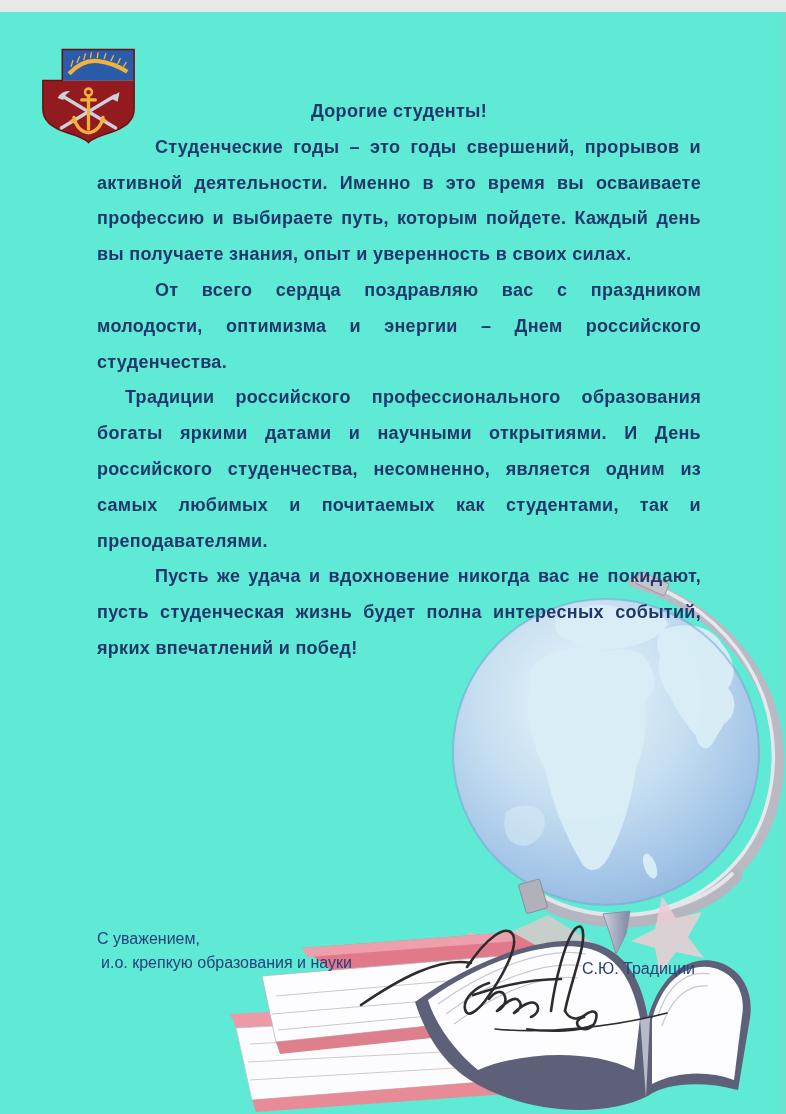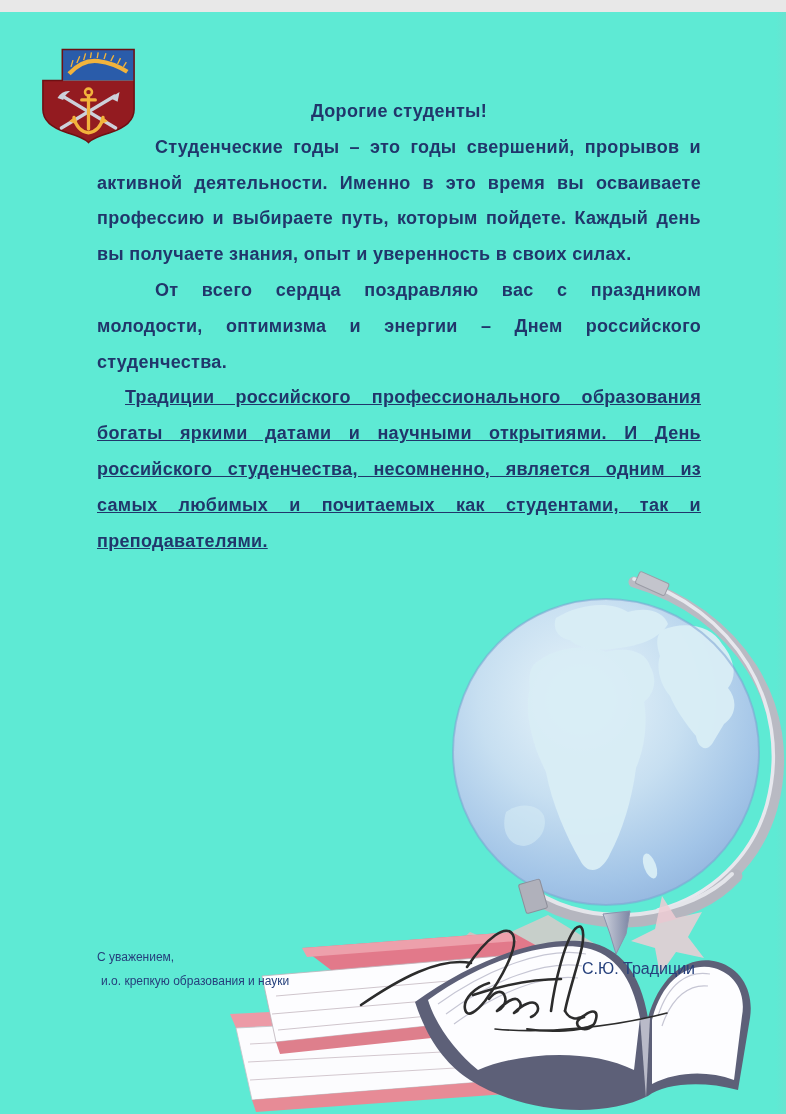--- a/index.html
+++ b/index.html
@@ -23,24 +23,24 @@
   .letter-text{
     position:absolute;left:97px;top:82px;width:604px;z-index:2;
     color:#21366b;
     font-weight:700;
     font-size:18px;
     line-height:35.8px;
     letter-spacing:.3px;
   }
   .salutation{text-align:center;}
   .letter-text p{margin:0;text-align:justify;text-indent:58px;}
-  .letter-text p.indent-sm{text-indent:28px;text-decoration:underline;}
+  .letter-text p.indent-sm{text-indent:28px;}
   .closing{
-    position:absolute;left:97px;top:934px;width:330px;z-index:2;
-    color:#26407c;font-size:12px;line-height:23.5px;font-weight:400;
+    position:absolute;left:97px;top:915px;width:330px;z-index:2;
+    color:#26407c;font-size:16px;line-height:23.5px;font-weight:400;
   }
   .closing .pos1{padding-left:4px;}
   .signer{
     position:absolute;left:582px;top:948px;z-index:3;
     color:#26407c;font-size:16px;font-weight:400;white-space:nowrap;
   }
   .signature{position:absolute;left:355px;top:895px;width:320px;height:135px;z-index:4;}
 </style>
 </head>
 <body>
@@ -170,20 +170,21 @@
     </g>
     <path d="M 35 72 L 30 76 L 39 80 Z" fill="#f2b33c"></path>
     <path d="M 65 72 L 70 76 L 61 80 Z" fill="#f2b33c"></path>
   </svg>
 
   <div class="letter-text">
     <div class="salutation">Дорогие студенты!</div>
     <p>Студенческие годы – это годы свершений, прорывов и активной деятельности. Именно в это время вы осваиваете профессию и выбираете путь, которым пойдете. Каждый день вы получаете знания, опыт и уверенность в своих силах.</p>
     <p>От всего сердца поздравляю вас с праздником молодости, оптимизма и энергии – Днем российского студенчества.</p>
     <p class="indent-sm">Традиции российского профессионального образования богаты яркими датами и научными открытиями. И День российского студенчества, несомненно, является одним из самых любимых и почитаемых как студентами, так и преподавателями.</p>
+    <p>Пусть же удача и вдохновение никогда вас не покидают, пусть студенческая жизнь будет полна интересных событий, ярких впечатлений и побед!</p>
   </div>
 
   <div class="closing">
     <div>С уважением,</div>
     <div class="pos1">и.о. крепкую образования и науки</div>
   </div>
 
   <div class="signer">С.Ю. Традиции</div>
 
   <svg class="signature" viewBox="0 0 320 135" xmlns="http://www.w3.org/2000/svg" aria-hidden="true">

